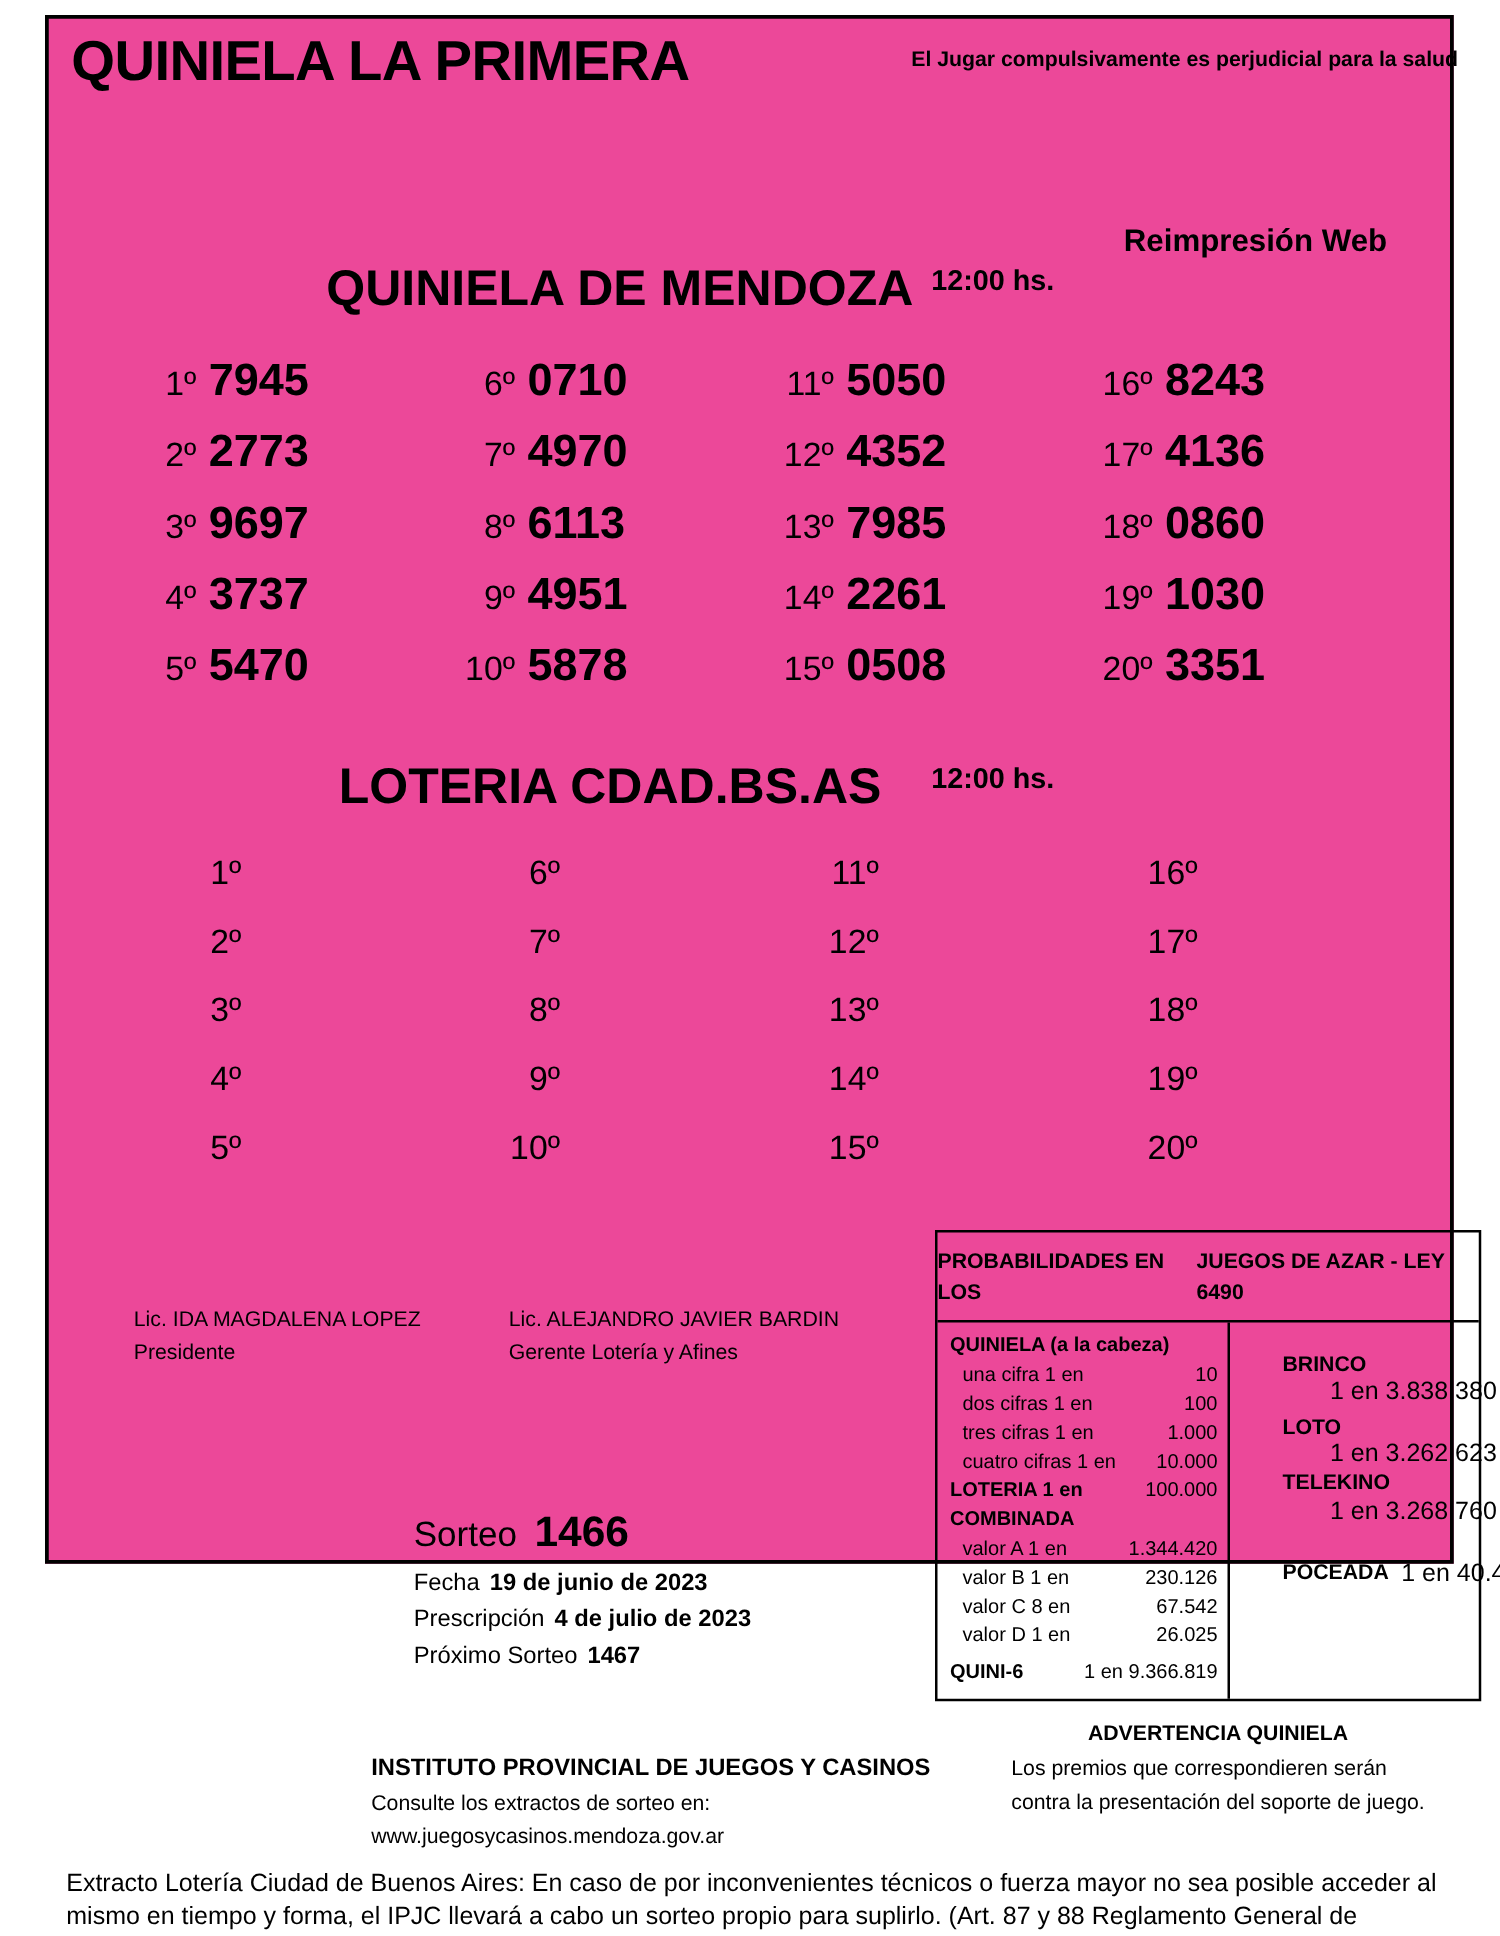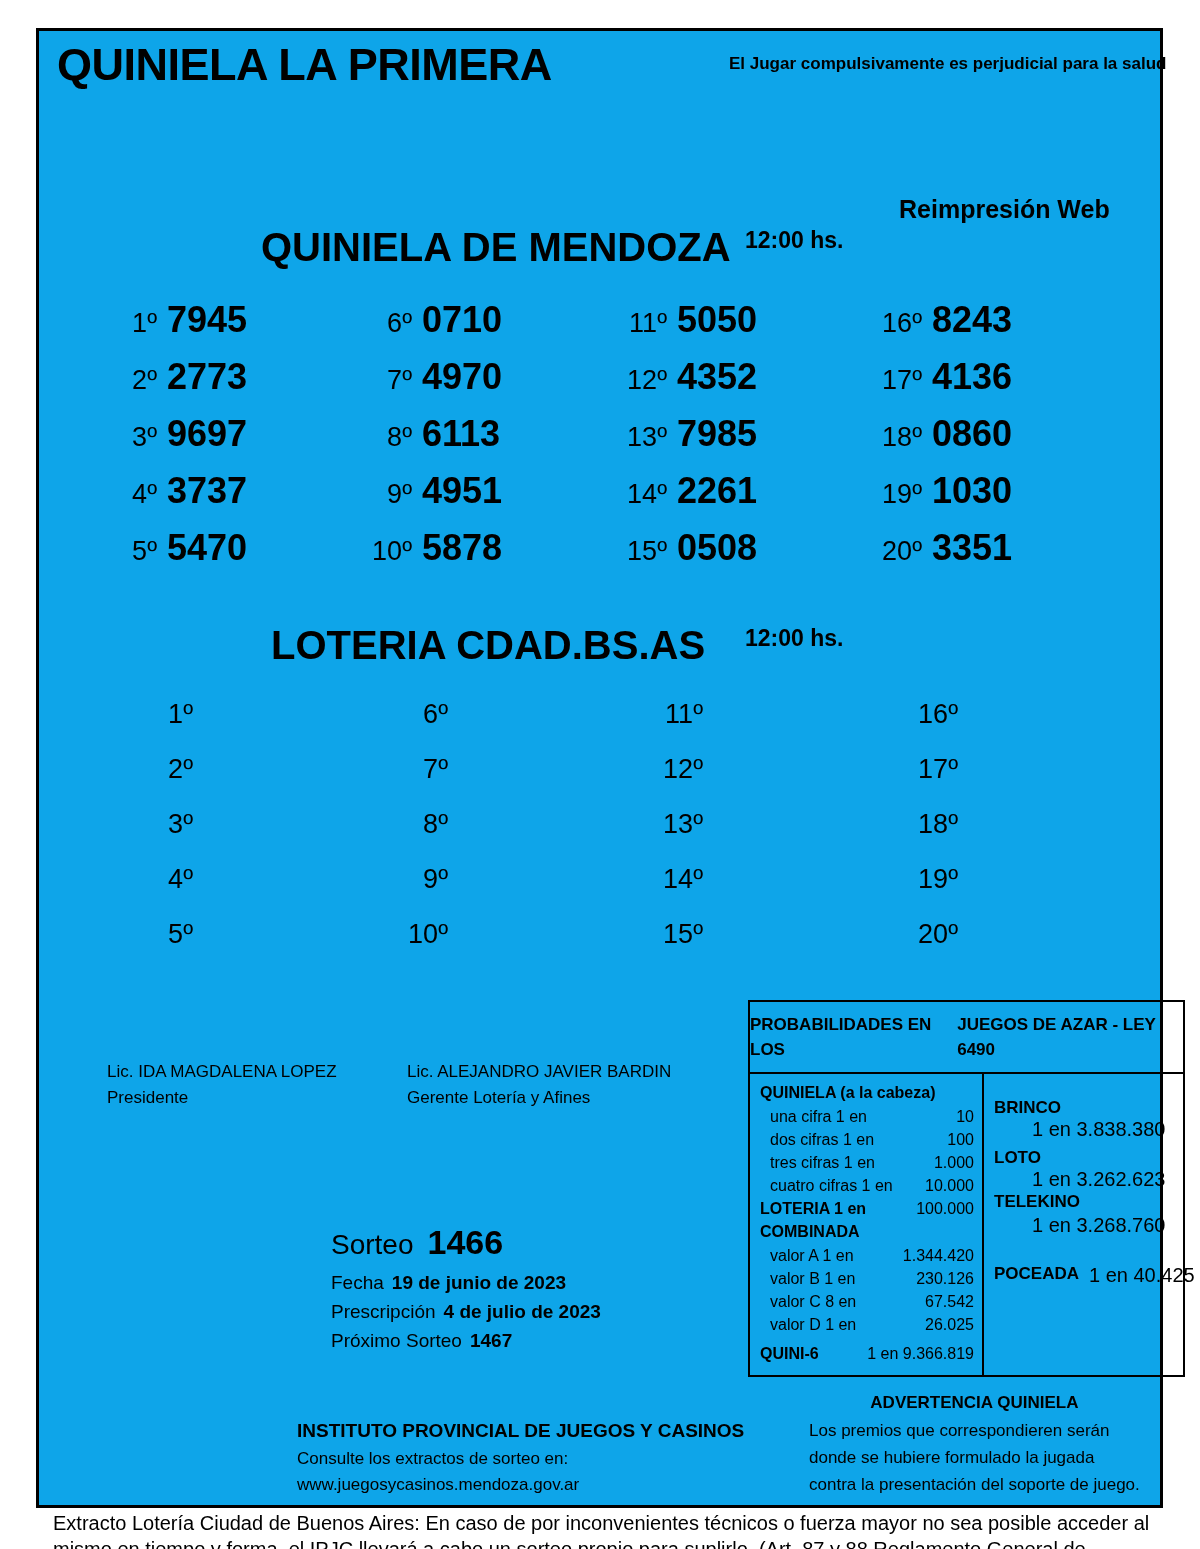--- a/index.html
+++ b/index.html
@@ -15,25 +15,24 @@
     position: relative;
     overflow: hidden;
   }
 
   
   .frame {
     position: absolute;
     left: 36px;
     top: 12px;
     width: 1127px;
-    height: 1480px;
+    height: 1239px;
     border: 3px solid #000;
     box-sizing: border-box;
-    background: #0ea5e9;
-    margin-top: 16px;
+    background: #ec4899;
   }
 
   
   .masthead {
     position: absolute;
     left: 18px;
     top: 8px;
     font-size: 45px;
     font-weight: bold;
     letter-spacing: -0.5px;
@@ -166,20 +165,21 @@
     flex-direction: row;
     align-items: center;
     justify-content: center;
     font-size: 17px;
     font-weight: bold;
     line-height: 25px;
   }
   #prob-body {
     display: flex;
     height: calc(100% - 72px);
+    gap: 32px;
   }
   #prob-col-left {
     width: 234px;
     border-right: 2px solid #000;
     box-sizing: border-box;
     padding: 7px 8px 0 10px;
   }
   #prob-col-right {
     flex: 1;
     position: relative;
@@ -516,21 +516,20 @@
           <div class="g-entry g-odds" style="top: 140px; left: 48px;">1 en 3.268.760</div>
           <div class="g-entry g-name" style="top: 190px; left: 10px;">POCEADA</div>
           <div class="g-entry g-odds" style="top: 190px; left: 105px;">1 en 40.425</div>
         </div>
     </div>
   </div>
 
   <div id="advert">
     <span class="adv-title">ADVERTENCIA QUINIELA</span>
     <div>Los premios que correspondieren serán</div>
-    <div>donde se hubiere formulado la jugada</div>
     <div>contra la presentación del soporte de juego.</div>
   </div>
 
   <div id="institute">
     <span class="inst-title">INSTITUTO PROVINCIAL DE JUEGOS Y CASINOS</span>
     <div>Consulte los extractos de sorteo en:</div>
     <div>www.juegosycasinos.mendoza.gov.ar</div>
   </div>
 
   <div id="disclaimer">Extracto Lotería Ciudad de Buenos Aires: En caso de por inconvenientes técnicos o fuerza mayor no sea posible acceder al mismo en tiempo y forma, el IPJC llevará a cabo un sorteo propio para suplirlo. (Art. 87 y 88 Reglamento General de Juegos)</div>

